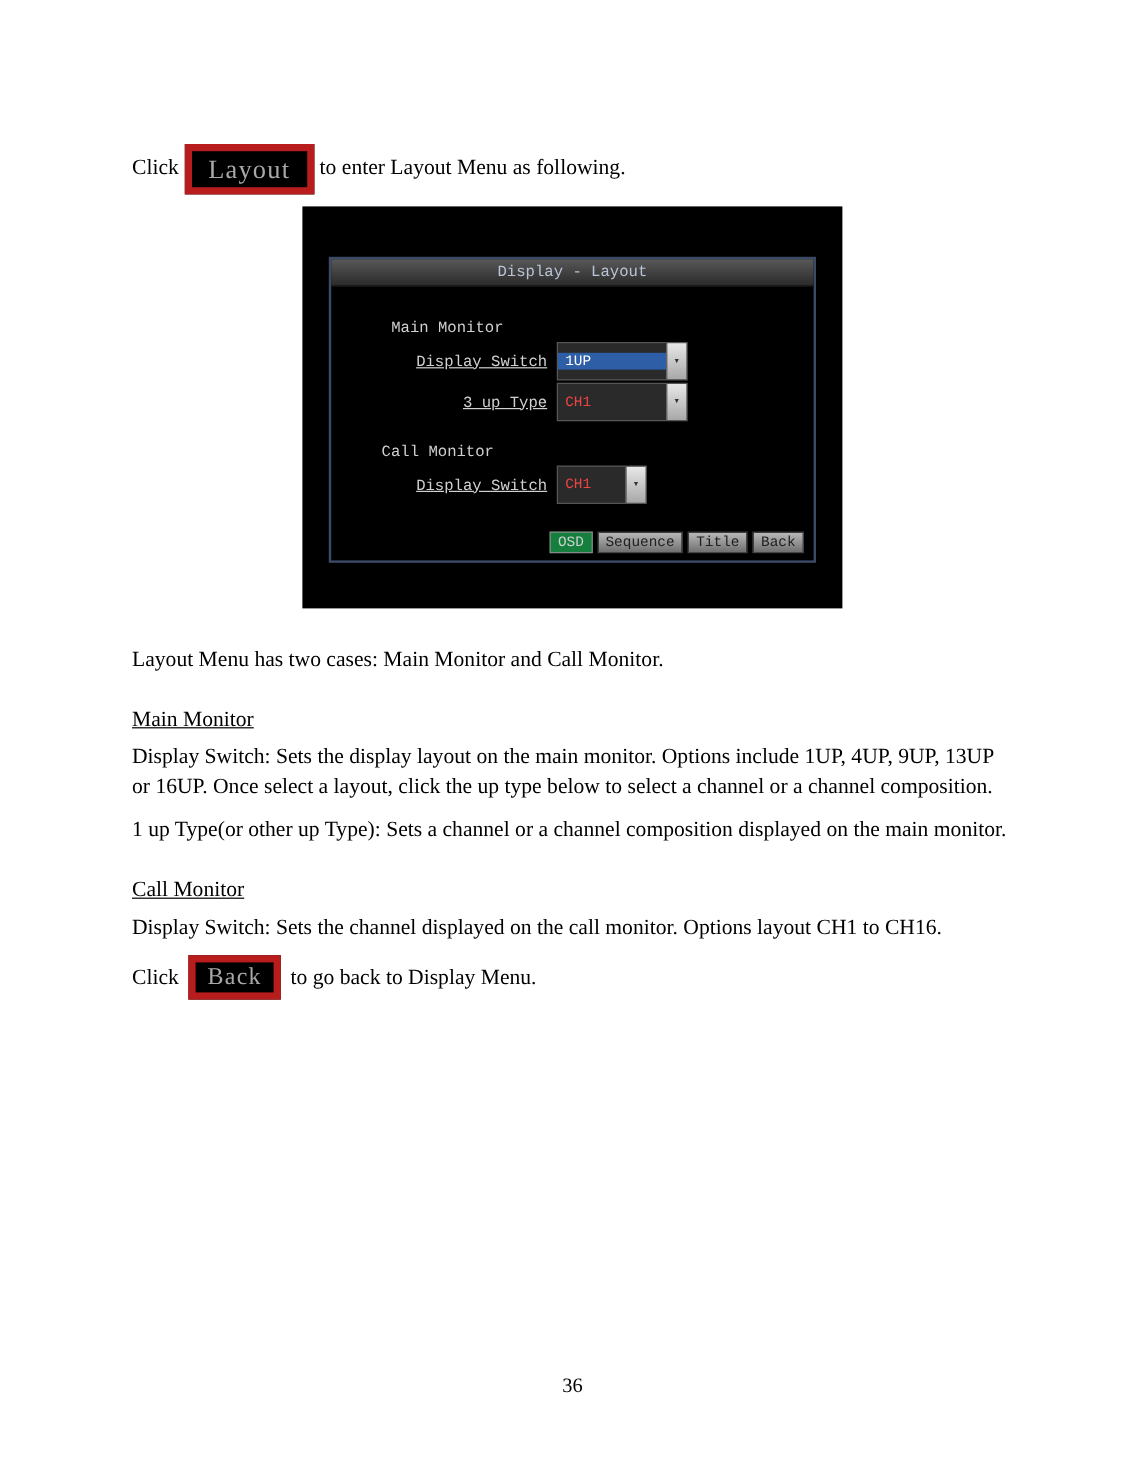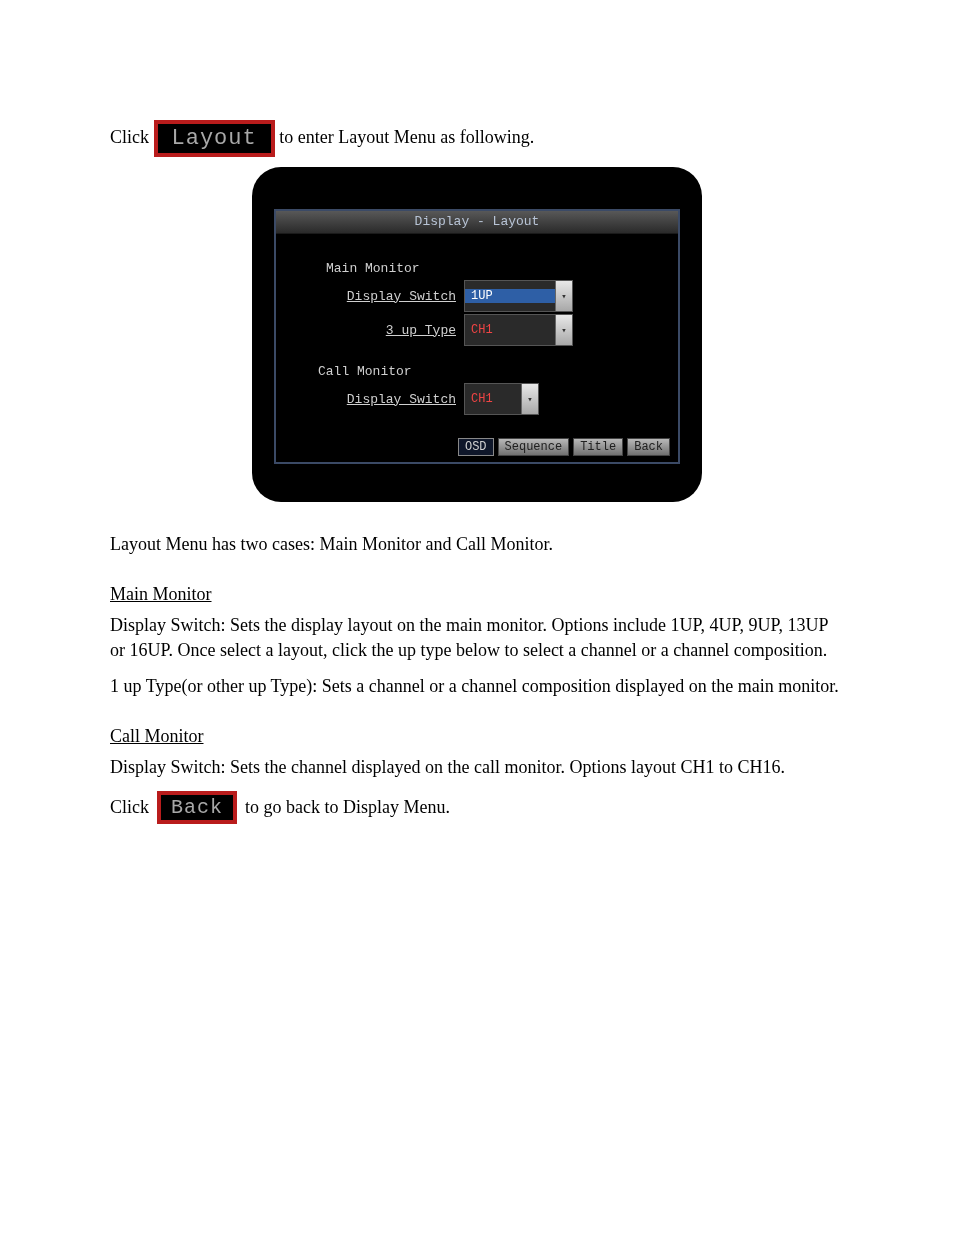--- a/index.html
+++ b/index.html
@@ -17,42 +17,41 @@
     padding: 120px 110px 60px 110px;
   }
   .intro-line {
     font-size: 18px;
     margin-bottom: 6px;
   }
   .layout-btn-img {
     display: inline-block;
     vertical-align: middle;
     background: #000;
-    border: 4px solid #b91c1c;
+    border: 6px solid #b91c1c;
     padding: 2px 14px;
-    font-family: Liberation Mono, monospace;
+    font-family: Liberation Serif, serif;
     font-size: 22px;
     color: #a8a8a8;
     letter-spacing: 1px;
   }
   .layout-btn-img.small {
     font-size: 20px;
     padding: 1px 10px;
   }
   .screenshot {
     display: block;
     margin: 10px auto 30px auto;
     width: 450px;
     height: 335px;
     background: #000;
     position: relative;
     font-family: "Courier New", monospace;
     color: #c9c9c9;
     box-sizing: border-box;
-    border-radius: 29px;
   }
   .dlg {
     position: absolute;
     left: 22px;
     right: 22px;
     top: 42px;
     bottom: 38px;
     border: 2px solid #3b4a66;
     box-sizing: border-box;
   }
@@ -129,21 +128,21 @@
   }
   .dlg-btn {
     font-family: "Courier New", monospace;
     font-size: 12px;
     padding: 1px 6px;
     background: linear-gradient(#b8b8b8, #707070);
     color: #202020;
     border: 1px solid #444;
   }
   .dlg-btn.first {
-    background: #0f172a;
+    background: #15803d;
     border: 1px solid #888;
     color: #d0d0d0;
   }
 
   .para {
     font-size: 18px;
     line-height: 1.35;
     margin: 0 0 12px 0;
   }
   .section-head {
@@ -231,13 +230,14 @@
 
   <div class="section-head">Call Monitor</div>
   <p class="para">Display Switch: Sets the channel displayed on the call monitor. Options layout CH1 to CH16.</p>
 
   <div class="inline-pair">
     <span>Click </span>
     <span class="layout-btn-img small">Back</span>
     <span> to go back to Display Menu.</span>
   </div>
 
+  <div class="page-num">36</div>
 </div>
 
 </body></html>

